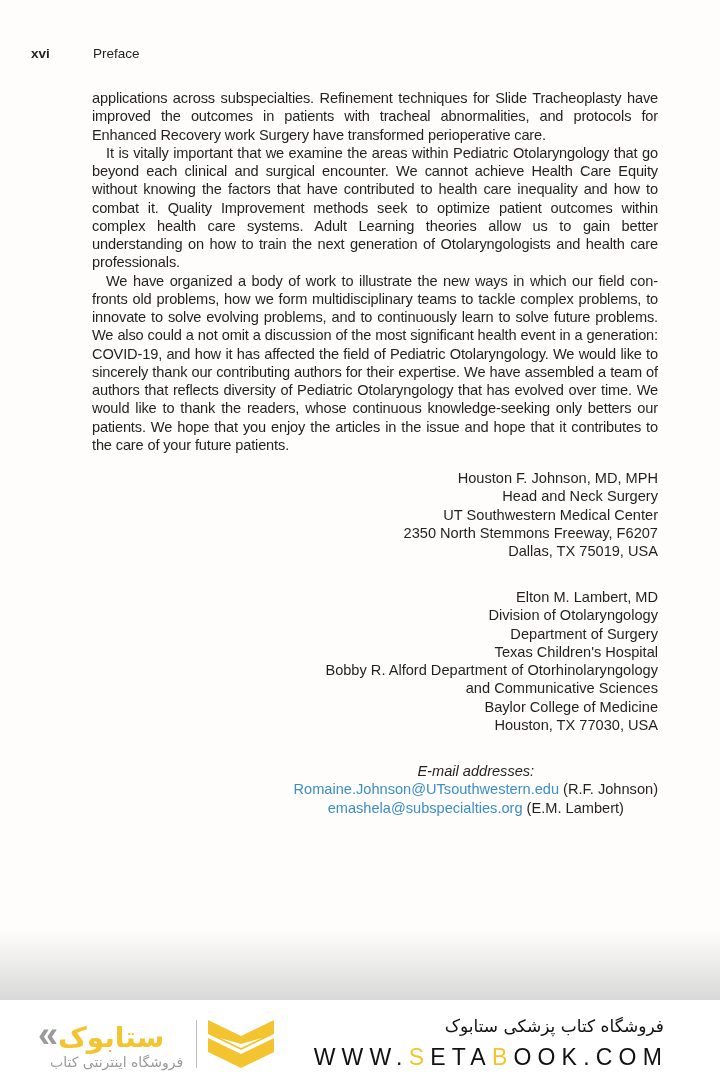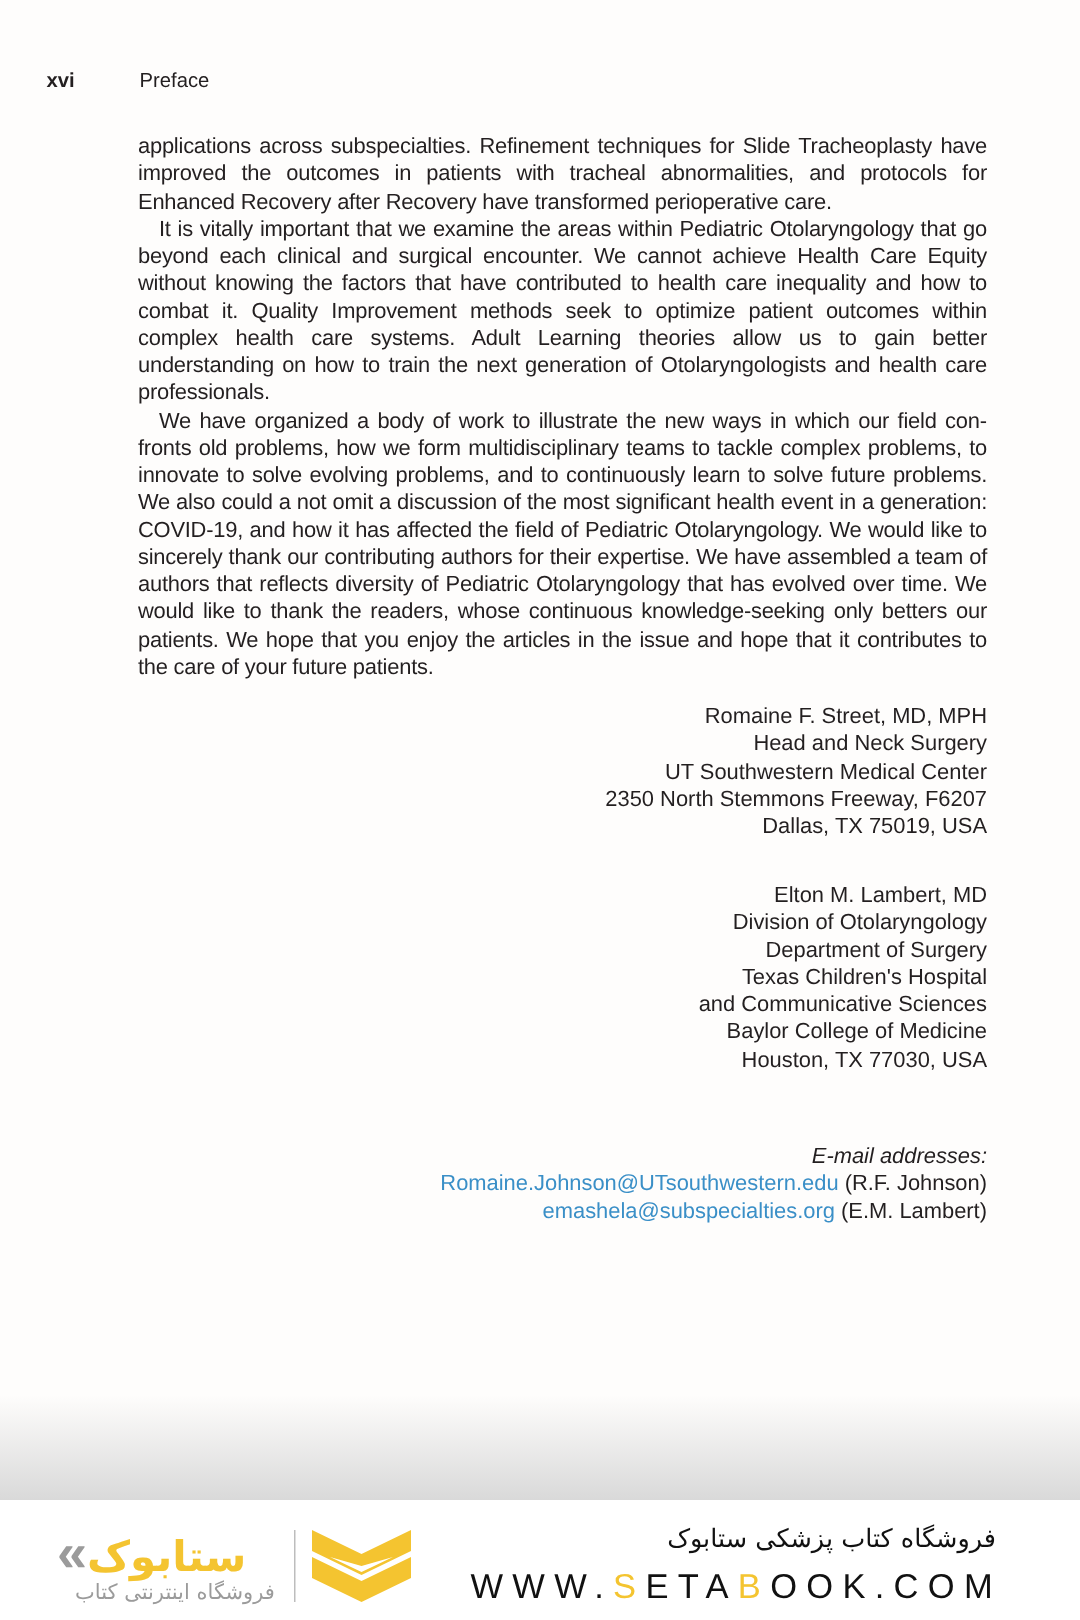--- a/index.html
+++ b/index.html
@@ -20,21 +20,21 @@
   }
   .body-text p { margin: 0; text-indent: 14px; }
   .body-text p.cont { text-indent: 0; }
   .body-text b { font-weight: normal; }
   .sig-block {
     position: absolute; right: 62px; text-align: right;
     font-size: 14.6px; line-height: 18.25px;
   }
   .sig1 { top: 469px; }
   .sig2 { top: 588px; }
-  .emails { top: 762px; }
+  .emails { top: 762px; text-align: center; }
   .emails .label { font-style: italic; }
   .emails .link { color: #3a8fc7; }
   .shade {
     position: absolute; left: 0; top: 930px; width: 720px; height: 70px;
     background: linear-gradient(to bottom, rgba(255,255,255,0), #d9d9d9);
   }
   .banner { position: absolute; left: 0; top: 1000px; width: 682px; height: 80px; background: #ffffff; }
   .logo { position: absolute; left: 38px; top: 14px; width: 240px; height: 56px; }
   .logo .latin-mark { position: absolute; left: 0; top: 0; font-size: 36px; font-weight: bold; letter-spacing: -1px; }
   .logo .chev { color: #9b9b9b; }
@@ -49,38 +49,39 @@
 </head>
 <body>
 
 <div class="page">
   <div class="running-head">
     <span class="folio">xvi</span>
     <span class="title">Preface</span>
   </div>
 
   <div class="body-text">
-    <p class="cont"><span>applications across subspecialties. Refinement techniques for </span><b>Slide Tracheoplasty</b><span> have improved the outcomes in patients with tracheal abnormalities, and protocols for </span><b>Enhanced Recovery after Recovery</b><span> have transformed perioperative care.</span></p>
+    <p class="cont"><span>applications across subspecialties. Refinement techniques for </span><b>Slide Tracheoplasty</b><span> have improved the outcomes in patients with tracheal abnormalities, and protocols for </span><b>Enhanced Recovery work Surgery</b><span> have transformed perioperative care.</span></p>
     <p><span>It is vitally important that we examine the areas within Pediatric Otolaryngology that go beyond each clinical and surgical encounter. We cannot achieve </span><b>Health Care Equity</b><span> without knowing the factors that have contributed to health care inequality and how to combat it. </span><b>Quality Improvement</b><span> methods seek to optimize patient out­comes within complex health care systems. </span><b>Adult Learning</b><span> theories allow us to gain better understanding on how to train the next generation of Otolaryngologists and health care professionals.</span></p>
     <p><span>We have organized a body of work to illustrate the new ways in which our field con­fronts old problems, how we form multidisciplinary teams to tackle complex problems, to innovate to solve evolving problems, and to continuously learn to solve future prob­lems. We also could a not omit a discussion of the most significant health event in a generation: </span><b>COVID-19</b><span>, and how it has affected the field of Pediatric Otolaryngology. We would like to sincerely thank our contributing authors for their expertise. We have assembled a team of authors that reflects diversity of Pediatric Otolaryngology that has evolved over time. We would like to thank the readers, whose continuous knowledge-seeking only betters our patients. We hope that you enjoy the articles in the issue and hope that it contributes to the care of your future patients.</span></p>
   </div>
 
   <div class="sig-block sig1">
-    <div>Romaine F. Street, MD, MPH</div>
+    <div>Houston F. Johnson, MD, MPH</div>
     <div>Head and Neck Surgery</div>
     <div>UT Southwestern Medical Center</div>
     <div>2350 North Stemmons Freeway, F6207</div>
     <div>Dallas, TX 75019, USA</div>
   </div>
 
   <div class="sig-block sig2">
     <div>Elton M. Lambert, MD</div>
     <div>Division of Otolaryngology</div>
     <div>Department of Surgery</div>
     <div>Texas Children's Hospital</div>
+    <div>Bobby R. Alford Department of Otorhinolaryngology</div>
     <div>and Communicative Sciences</div>
     <div>Baylor College of Medicine</div>
     <div>Houston, TX 77030, USA</div>
   </div>
 
   <div class="sig-block emails">
     <div class="label">E-mail addresses:</div>
     <div><span class="link">Romaine.Johnson@UTsouthwestern.edu</span><span> (R.F. Johnson)</span></div>
     <div><span class="link">emashela@subspecialties.org</span><span> (E.M. Lambert)</span></div>
   </div>

